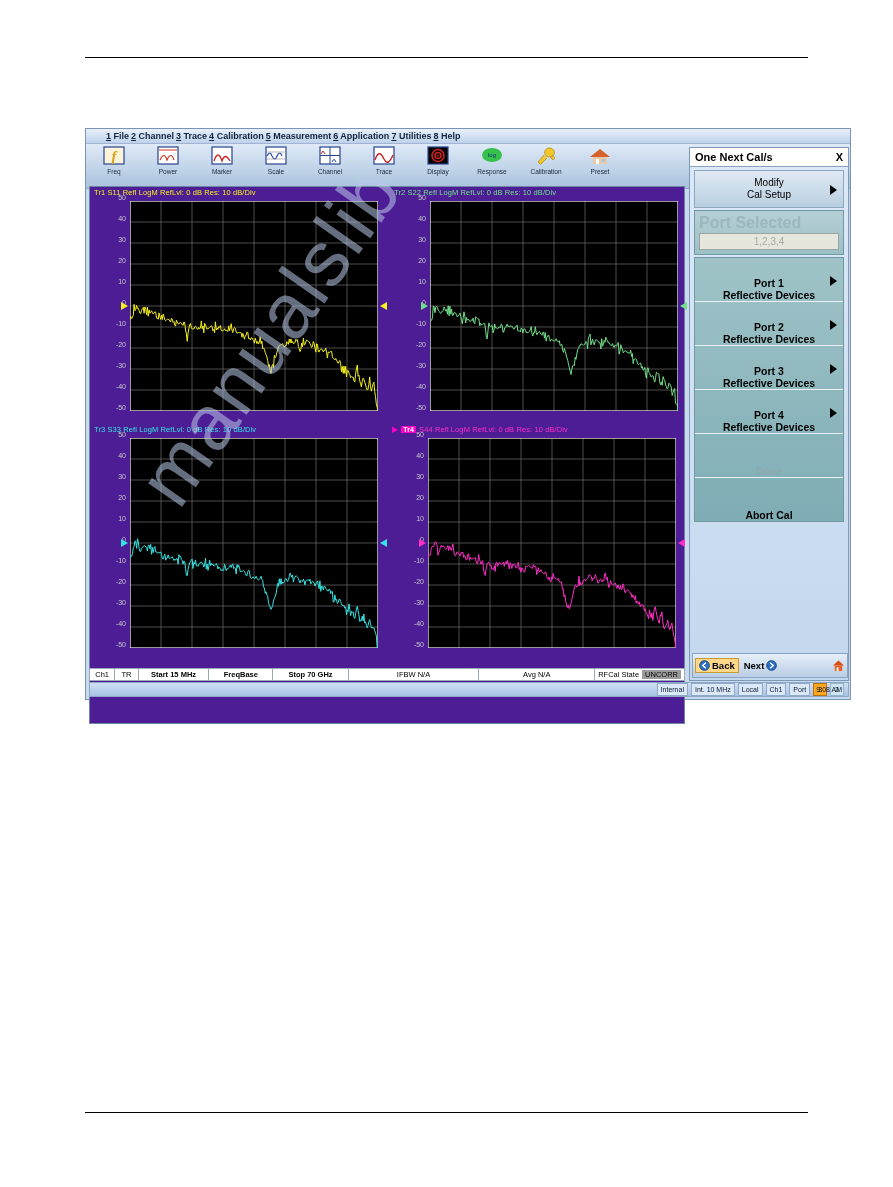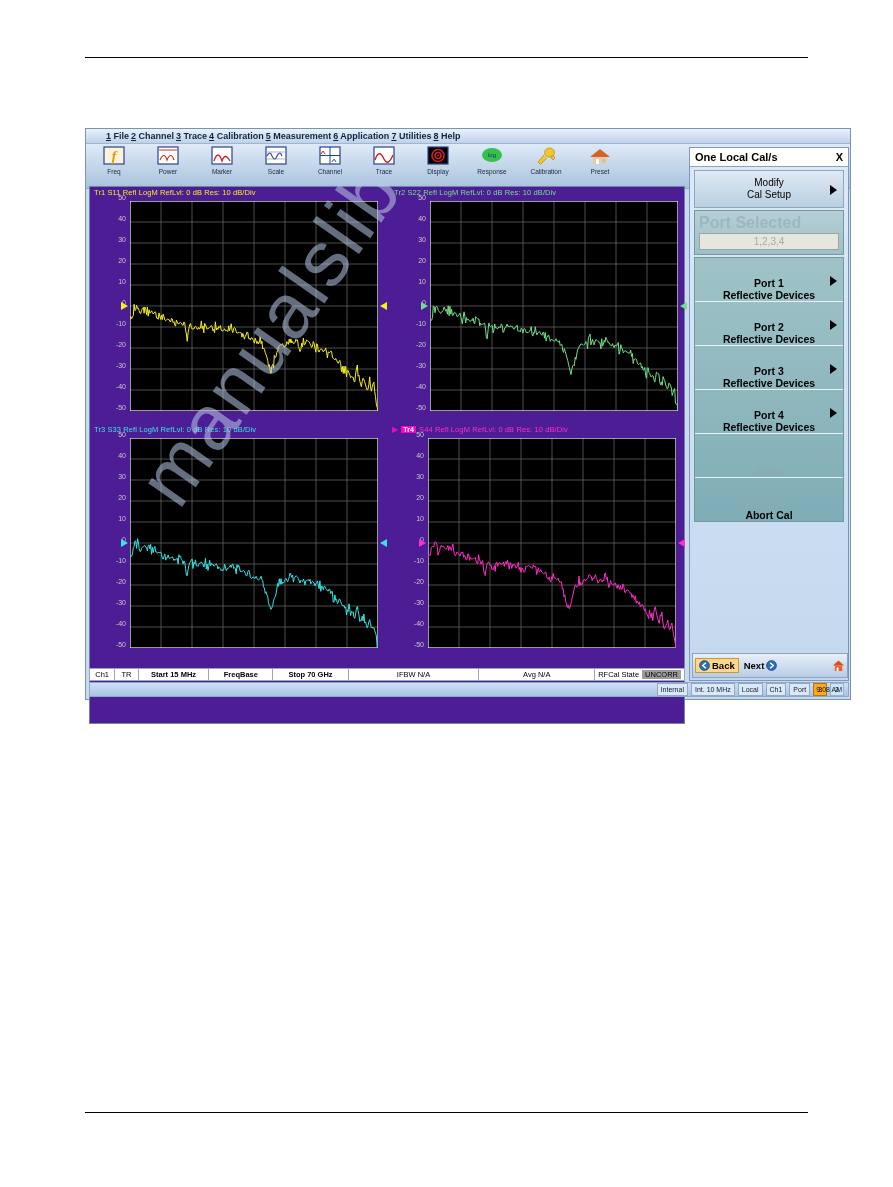--- a/index.html
+++ b/index.html
@@ -455,21 +455,21 @@
       <div class="tk-cell">Local</div>
       <div class="tk-cell">Ch1</div>
       <div class="tk-cell">Port</div>
       <div class="tk-port-a">3</div>
       <div class="tk-port-b">2</div>
       <div class="tk-clock">9:08 AM</div>
     </div>
 
   <div class="sidepanel">
     <div class="sp-title">
-      <span>One Local Cal/s</span>
+      <span>One Next Cal/s</span>
       <span class="sp-close">X</span>
     </div>
     <div class="sp-body">
 
       <div class="sp-btn">
         <div>
           <div>Modify</div>
           <div>Cal Setup</div>
         </div>
         <span class="sp-caret"></span>

